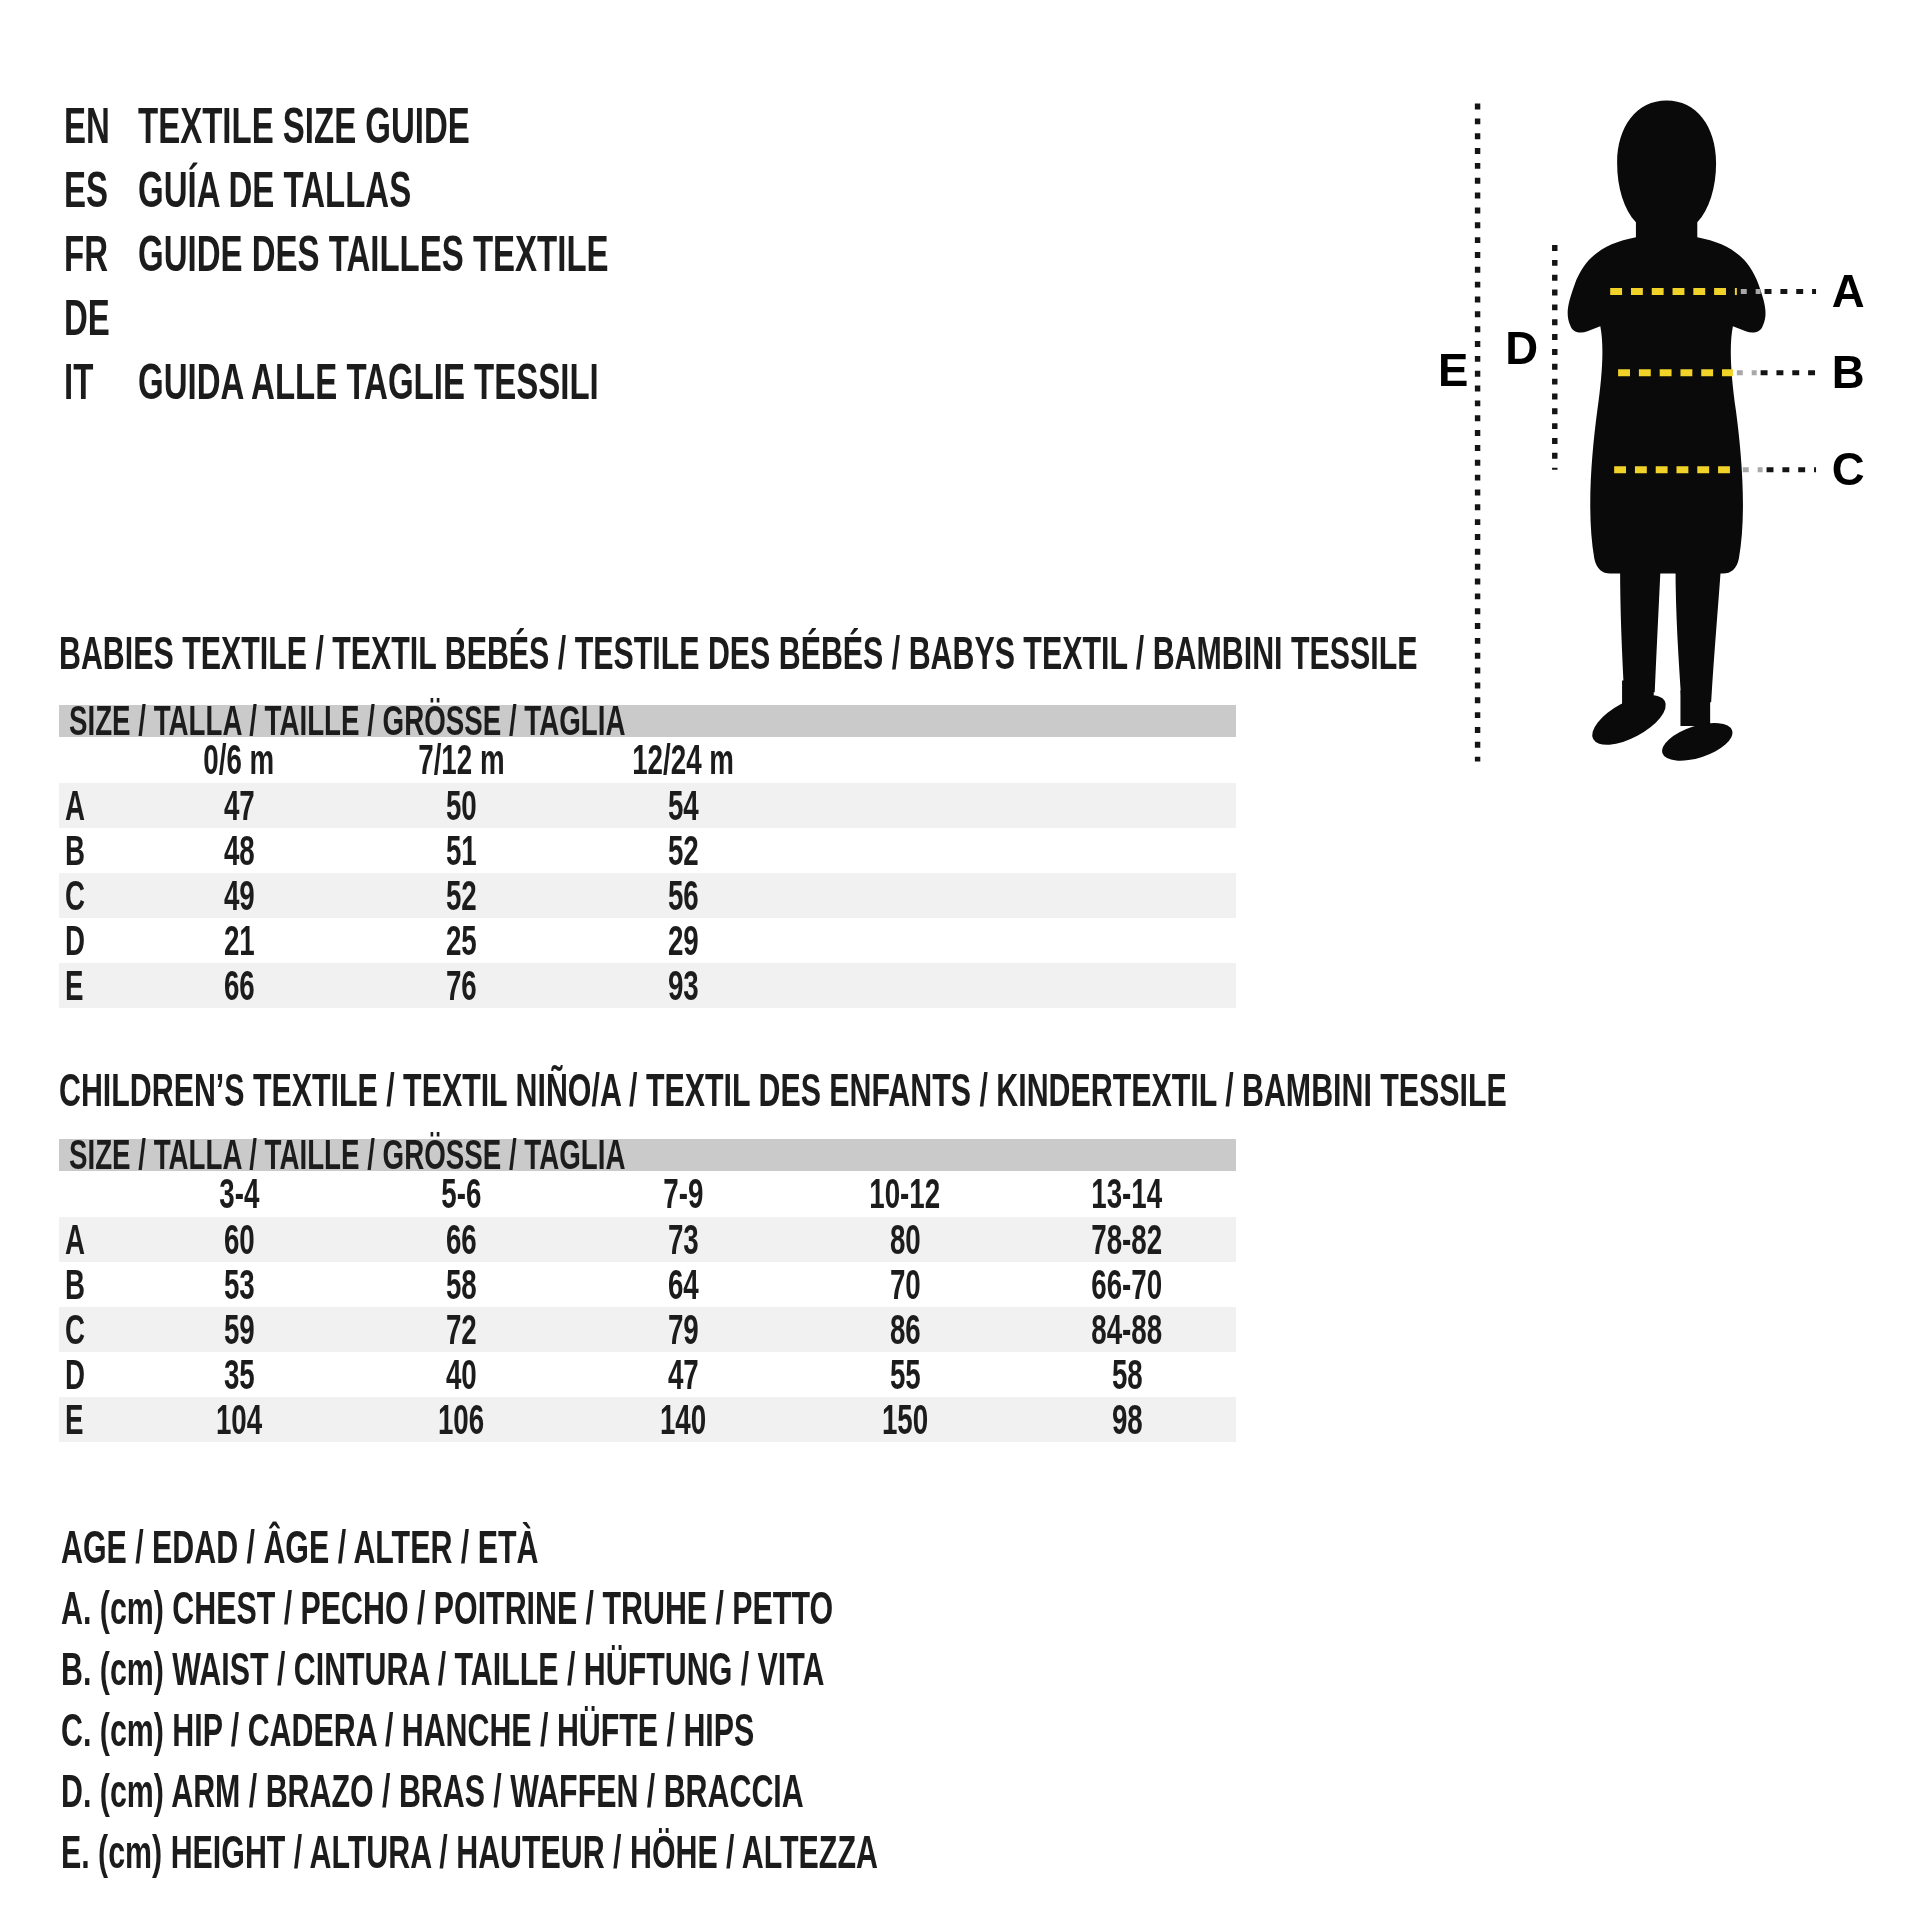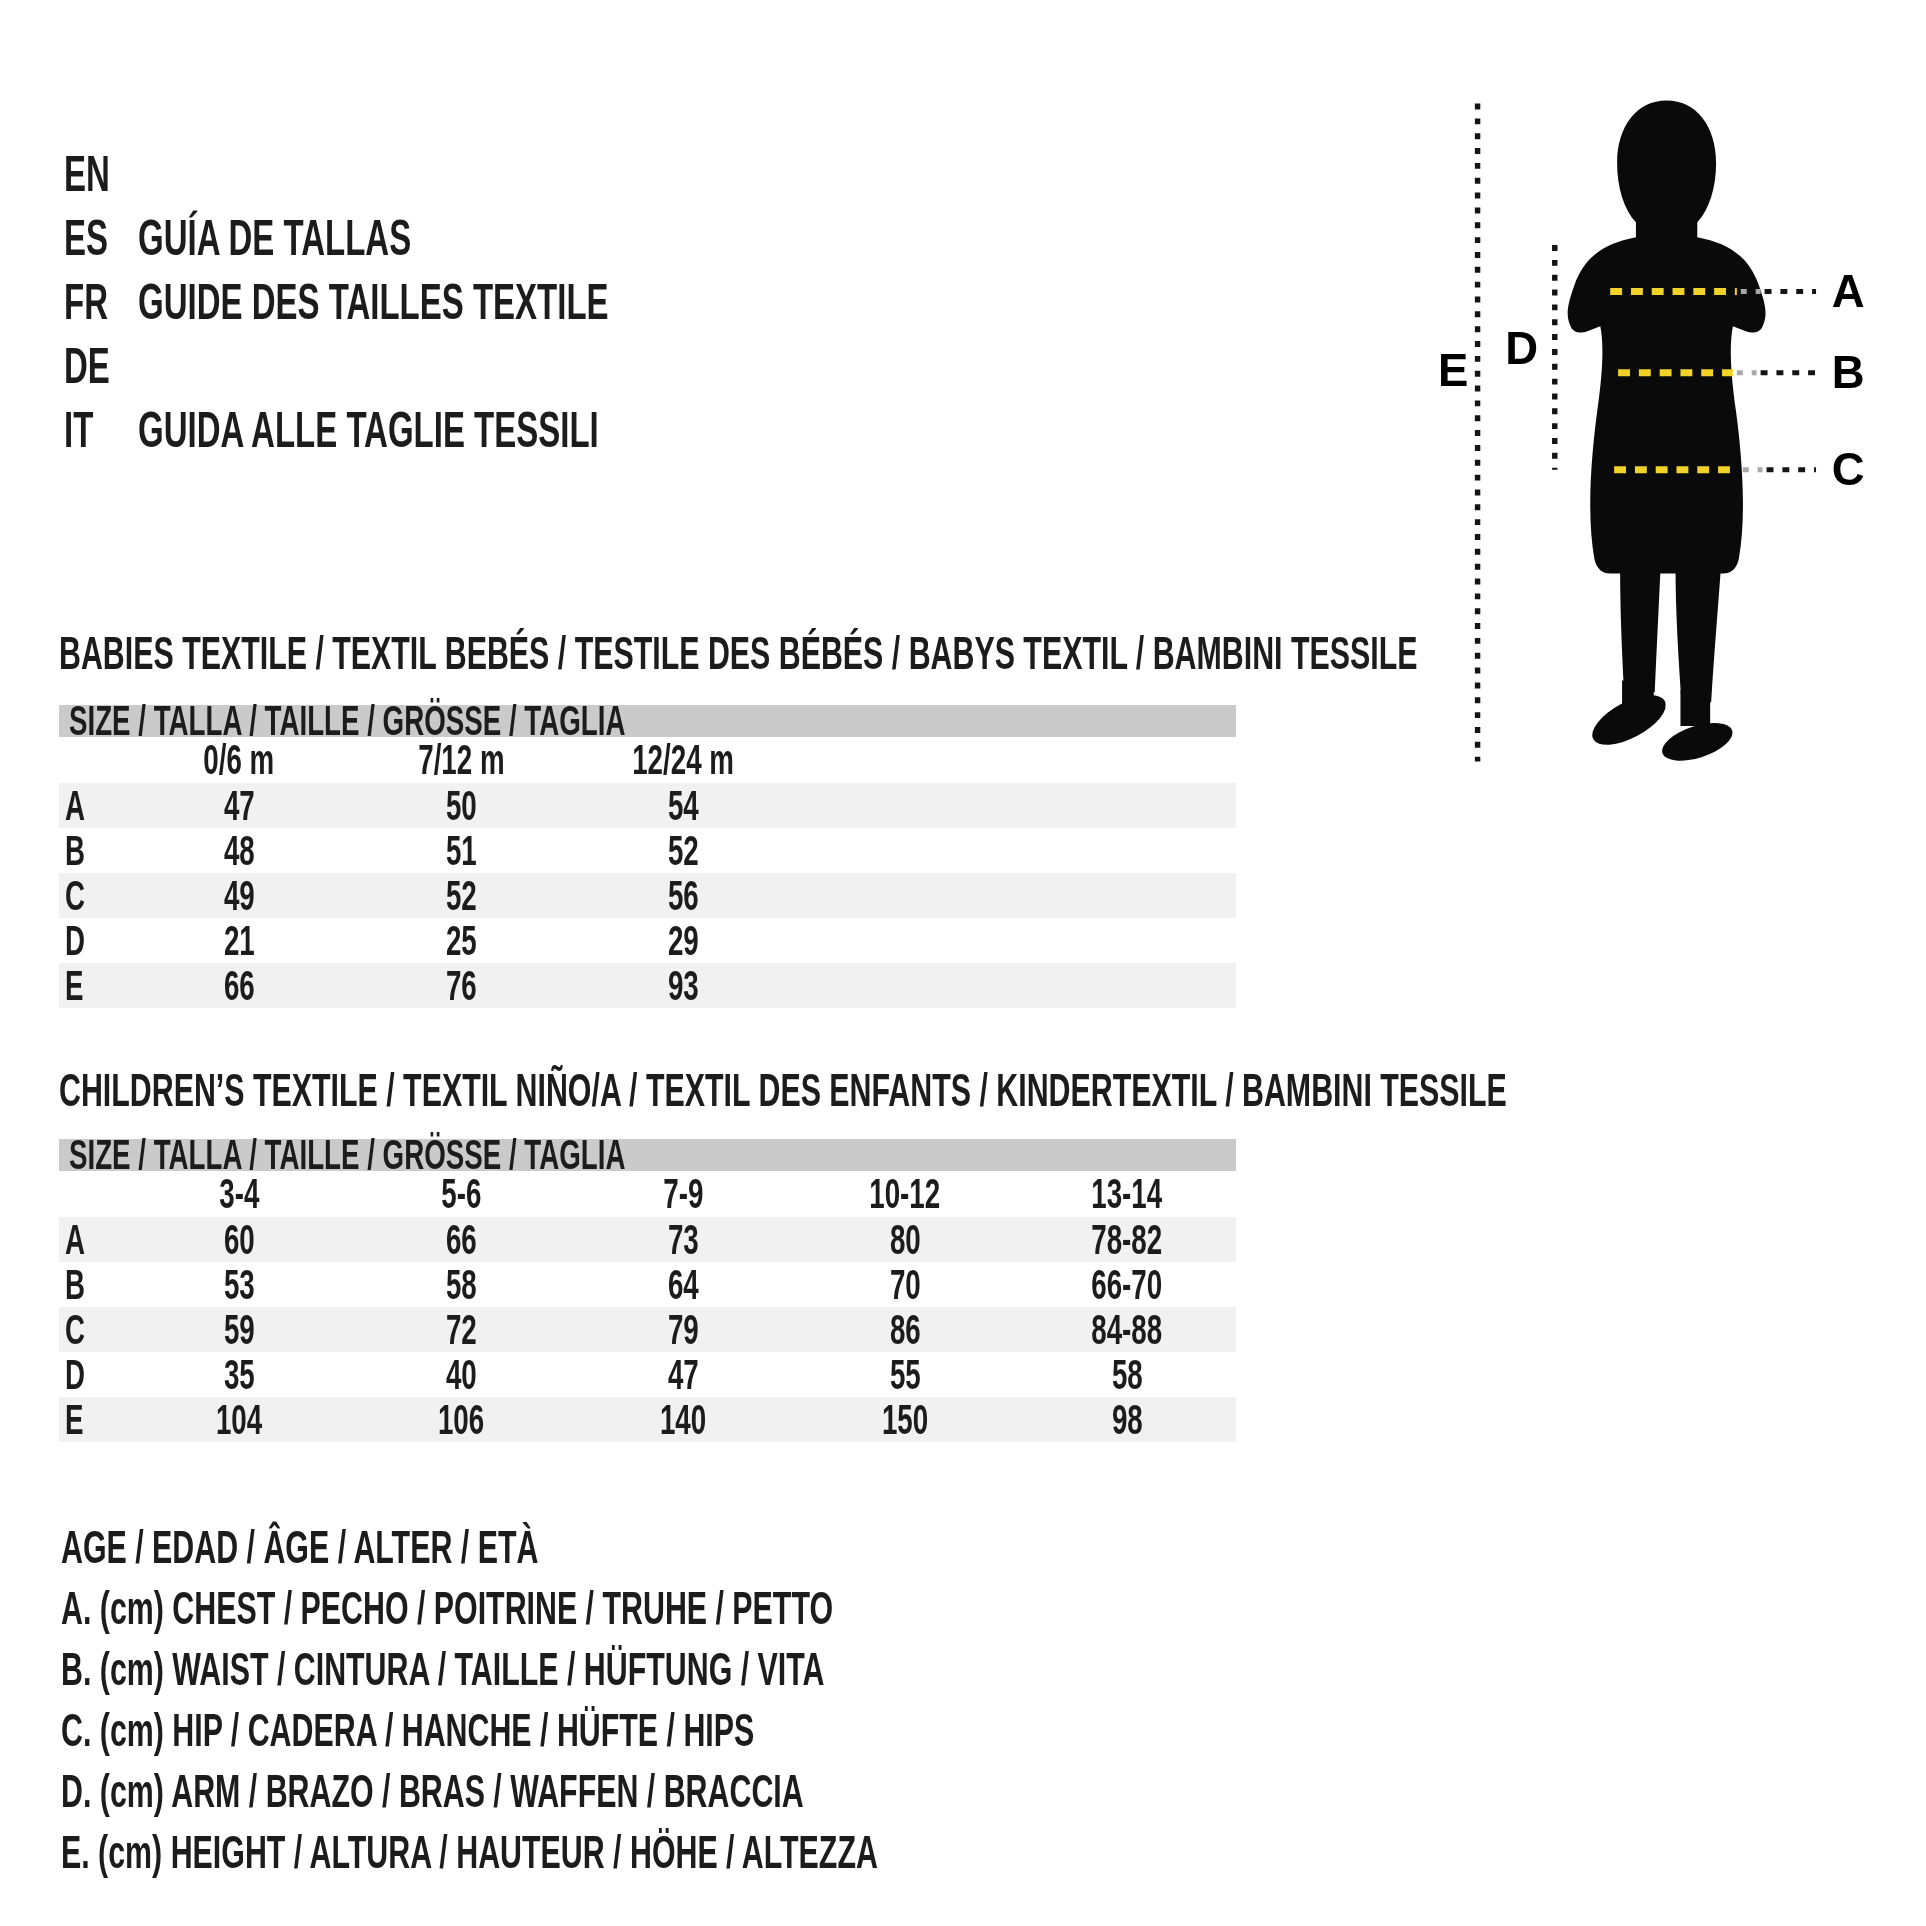--- a/index.html
+++ b/index.html
@@ -9,21 +9,21 @@
     font-family:"Liberation Sans", sans-serif;
     font-weight:700;
     color:#1c1c1c;
     position:relative;
     overflow:hidden;
   }
   
   .cnd  { display:inline-block; transform:scaleX(.66); transform-origin:0 50%; white-space:nowrap; }
   .cndc { display:inline-block; transform:scaleX(.66); transform-origin:50% 50%; white-space:nowrap; }
 
-  .lang-block { position:absolute; left:64px; top:94px;margin-top:48px; }
+  .lang-block { position:absolute; left:64px; top:94px; }
   .lang-row  { display:flex; height:64px; line-height:64px; font-size:50px; }
   .lang-code { width:74px; flex:0 0 74px; }
 
   .section-heading { position:absolute; left:59px; font-size:46px; line-height:46px; }
   #babies-heading   { top:630px; }
   #children-heading { top:1067px; }
 
   .sizetable { position:absolute; left:59px; width:1177px; }
   #babies-table   { top:705px; }
   #children-table { top:1139px; }
@@ -47,20 +47,21 @@
   .figure-wrap { position:absolute; left:1426px; top:59px; width:501px; height:762px; }
   .figure-wrap svg { display:block; }
   .fig-label { font-family:"Liberation Sans", sans-serif; font-weight:700; font-size:46px; }
 </style>
 </head>
 <body>
 
 <div class="lang-block">
   <div class="lang-row">
     <div class="lang-code"><span class="cnd">EN</span></div>
+    <div><span class="cnd">TEXTILE SIZE GUIDE</span></div>
   </div>
   <div class="lang-row">
     <div class="lang-code"><span class="cnd">ES</span></div>
     <div><span class="cnd">GUÍA DE TALLAS</span></div>
   </div>
   <div class="lang-row">
     <div class="lang-code"><span class="cnd">FR</span></div>
     <div><span class="cnd">GUIDE DES TAILLES TEXTILE</span></div>
   </div>
   <div class="lang-row">

